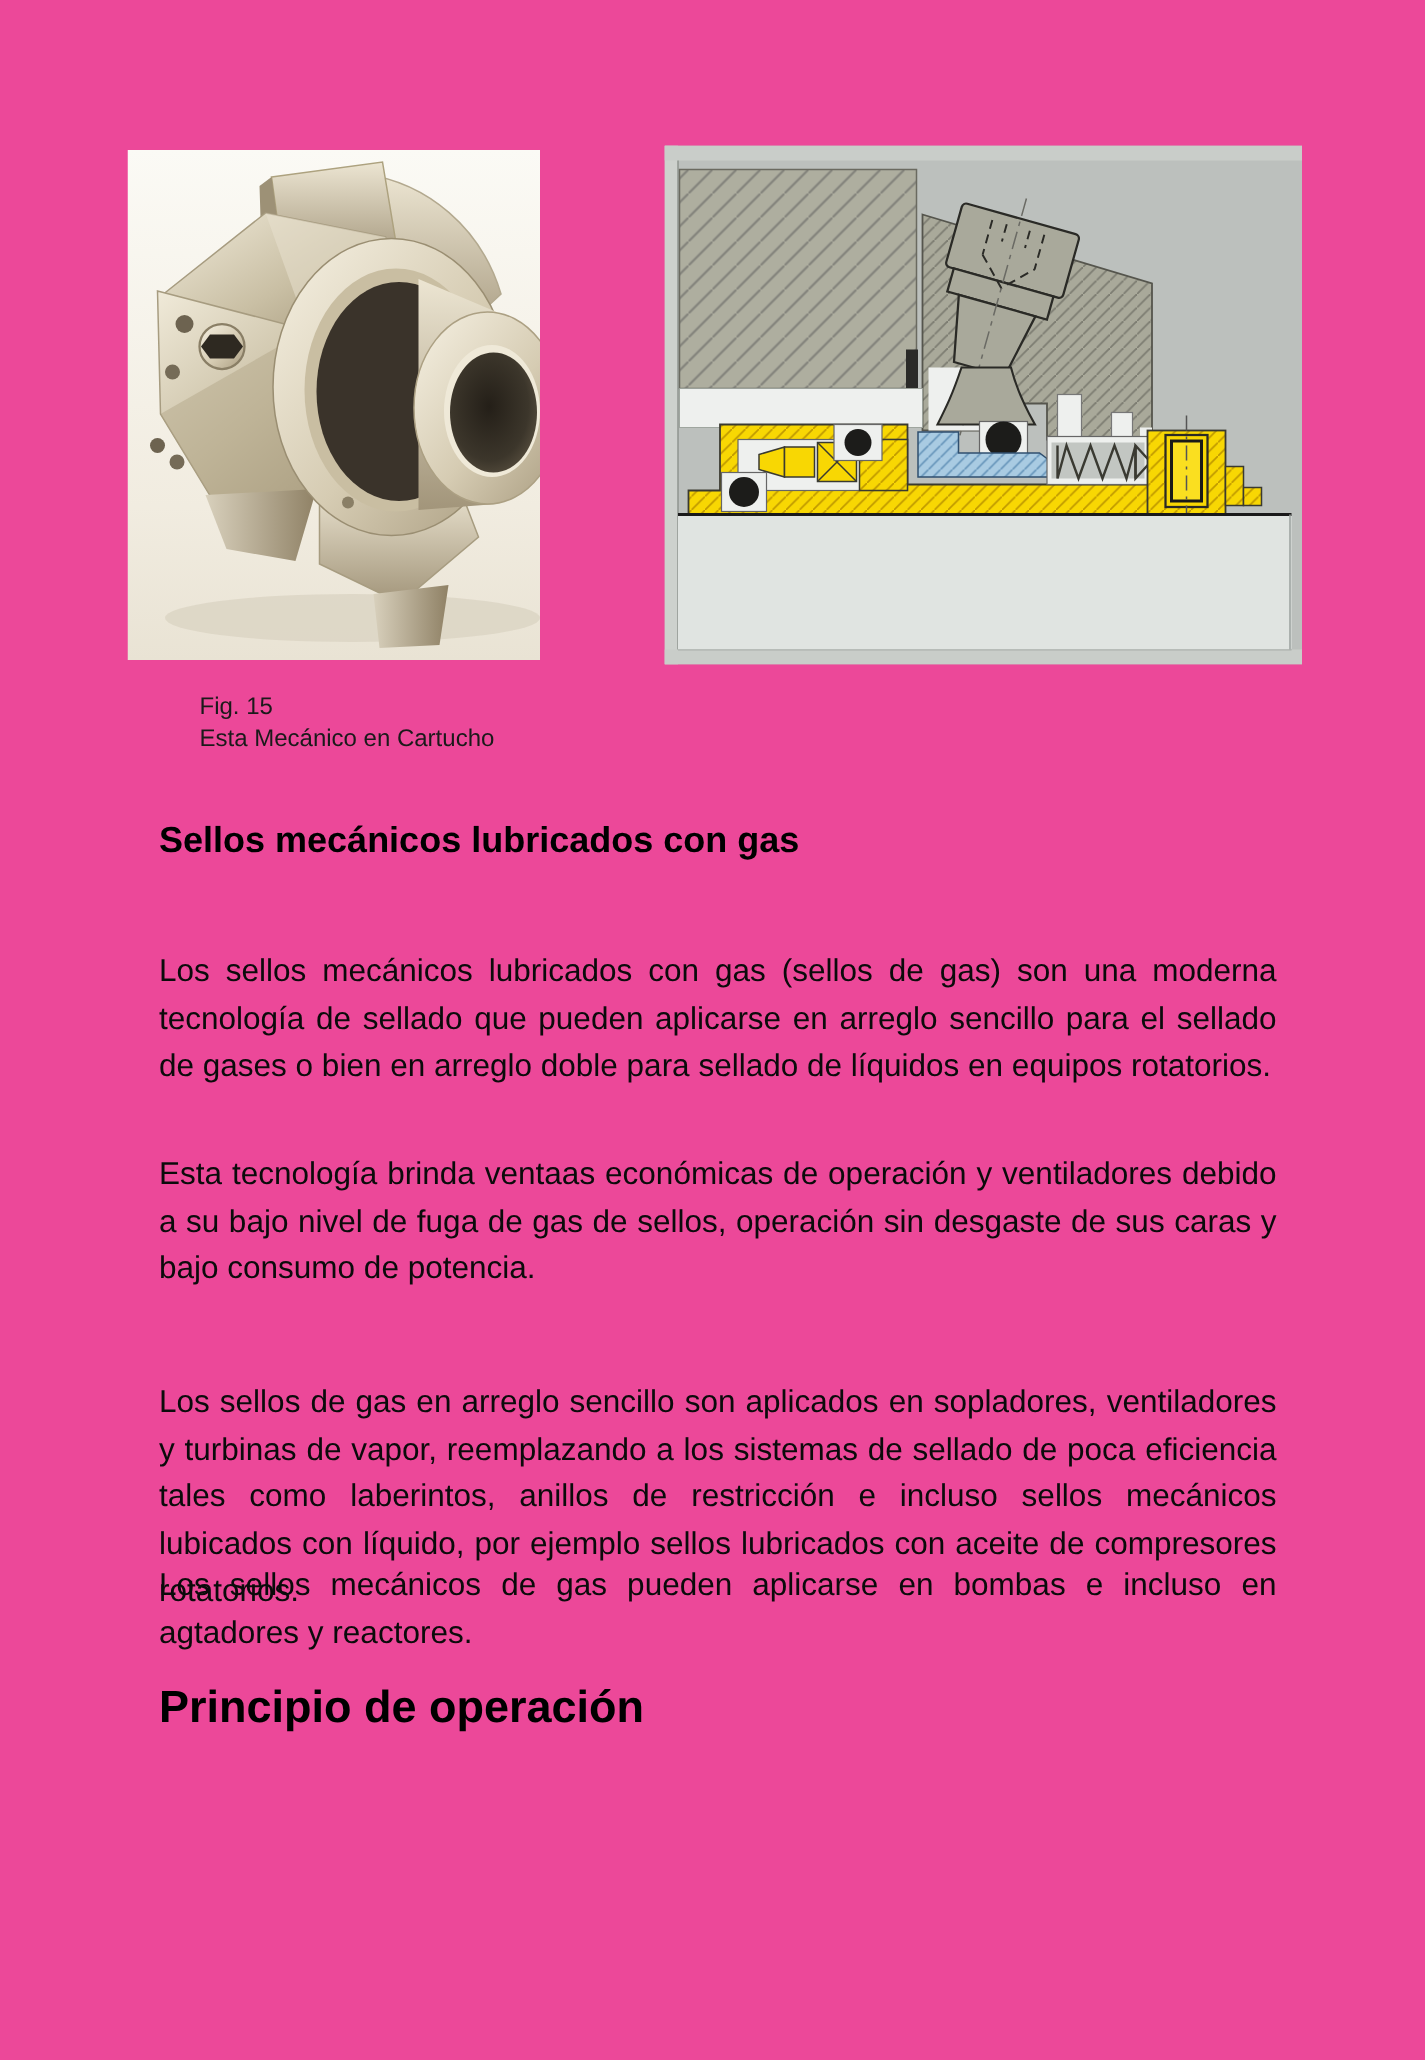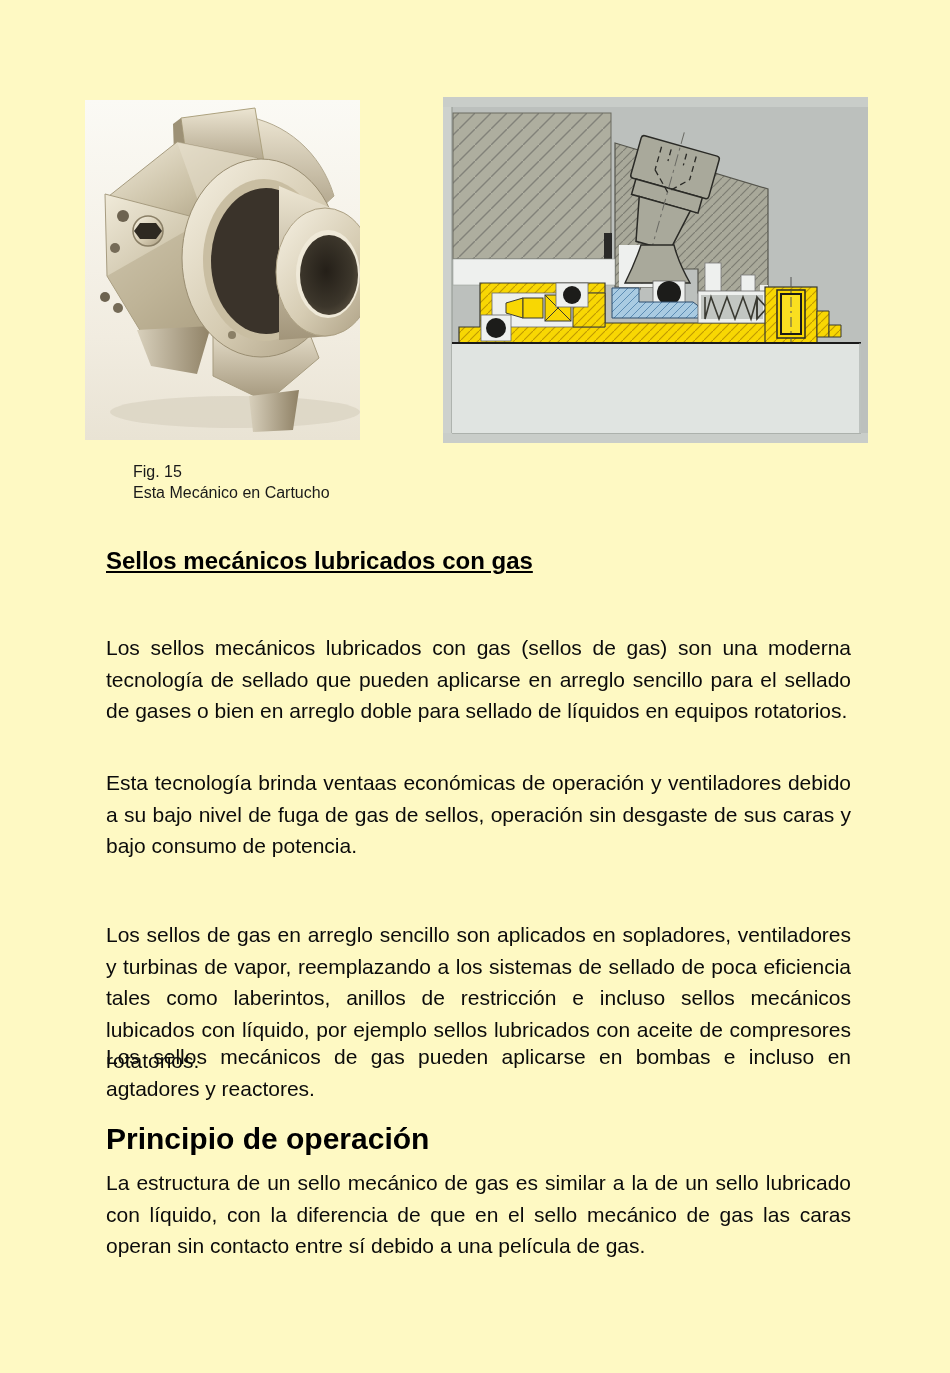--- a/index.html
+++ b/index.html
@@ -1,23 +1,23 @@
 <!DOCTYPE html>
 <html><head>
 <meta charset="utf-8">
 <style>
   html,body{margin:0;padding:0;background:#ffffff;}
   .page{
-    position:relative;width:950px;height:1373px;background:#fef9c3;
+    position:relative;width:950px;height:1373px;background:#ec4899;
     font-family:"Liberation Sans", sans-serif;color:#0b0b0b;overflow:hidden;
   }
   .photo-wrap{position:absolute;left:85px;top:100px;width:275px;height:340px;}
   .diagram-wrap{position:absolute;left:443px;top:97px;width:425px;height:346px;}
   .caption{position:absolute;left:133px;top:461px;font-size:16px;line-height:21px;color:#1a1a1a;}
-  .h-main{position:absolute;left:106px;top:548px;margin:0;font-size:24px;line-height:1.05;font-weight:bold;color:#000;text-decoration:underline;}
+  .h-main{position:absolute;left:106px;top:548px;margin:0;font-size:24px;line-height:1.05;font-weight:bold;color:#000;}
   .h-sub{position:absolute;left:106px;top:1123px;margin:0;font-size:30px;line-height:1.05;font-weight:bold;color:#000;}
   .para{
     position:absolute;left:106px;width:745px;margin:0;
     font-size:21px;line-height:31.5px;text-align:justify;text-justify:inter-word;
     color:#0b0b0b;
   }
   #p1{top:632px;} #p2{top:767px;} #p3{top:919px;} #p4{top:1041px;} #p5{top:1167px;}
   svg{display:block;}
 </style>
 </head>
@@ -186,15 +186,14 @@
 
   <h1 class="h-main">Sellos mecánicos lubricados con gas</h1>
 
   <p class="para" id="p1">Los sellos mecánicos lubricados con gas (sellos de gas) son una moderna tecnología de sellado que pueden aplicarse en arreglo sencillo para el sellado de gases o bien en arreglo doble para sellado de líquidos en equipos rotatorios.</p>
   <p class="para" id="p2">Esta tecnología brinda ventaas económicas de operación y ventiladores debido a su bajo nivel de fuga de gas de sellos, operación sin desgaste de sus caras y bajo consumo de potencia.</p>
   <p class="para" id="p3">Los sellos de gas en arreglo sencillo son aplicados en sopladores, ventiladores y turbinas de vapor, reemplazando a los sistemas de sellado de poca eficiencia tales como laberintos, anillos de restricción e incluso sellos mecánicos lubicados con líquido, por ejemplo sellos lubricados con aceite de compresores  rotatorios.</p>
   <p class="para" id="p4">Los sellos mecánicos de gas pueden aplicarse en bombas e incluso en agtadores y reactores.</p>
 
   <h2 class="h-sub">Principio de operación</h2>
 
-  <p class="para" id="p5">La estructura de un sello mecánico de gas es similar a la de un sello lubricado con líquido, con la diferencia de que en el sello mecánico de gas las caras operan sin contacto entre sí debido a una película de gas.</p>
 
 </div>
 
 </body></html>

